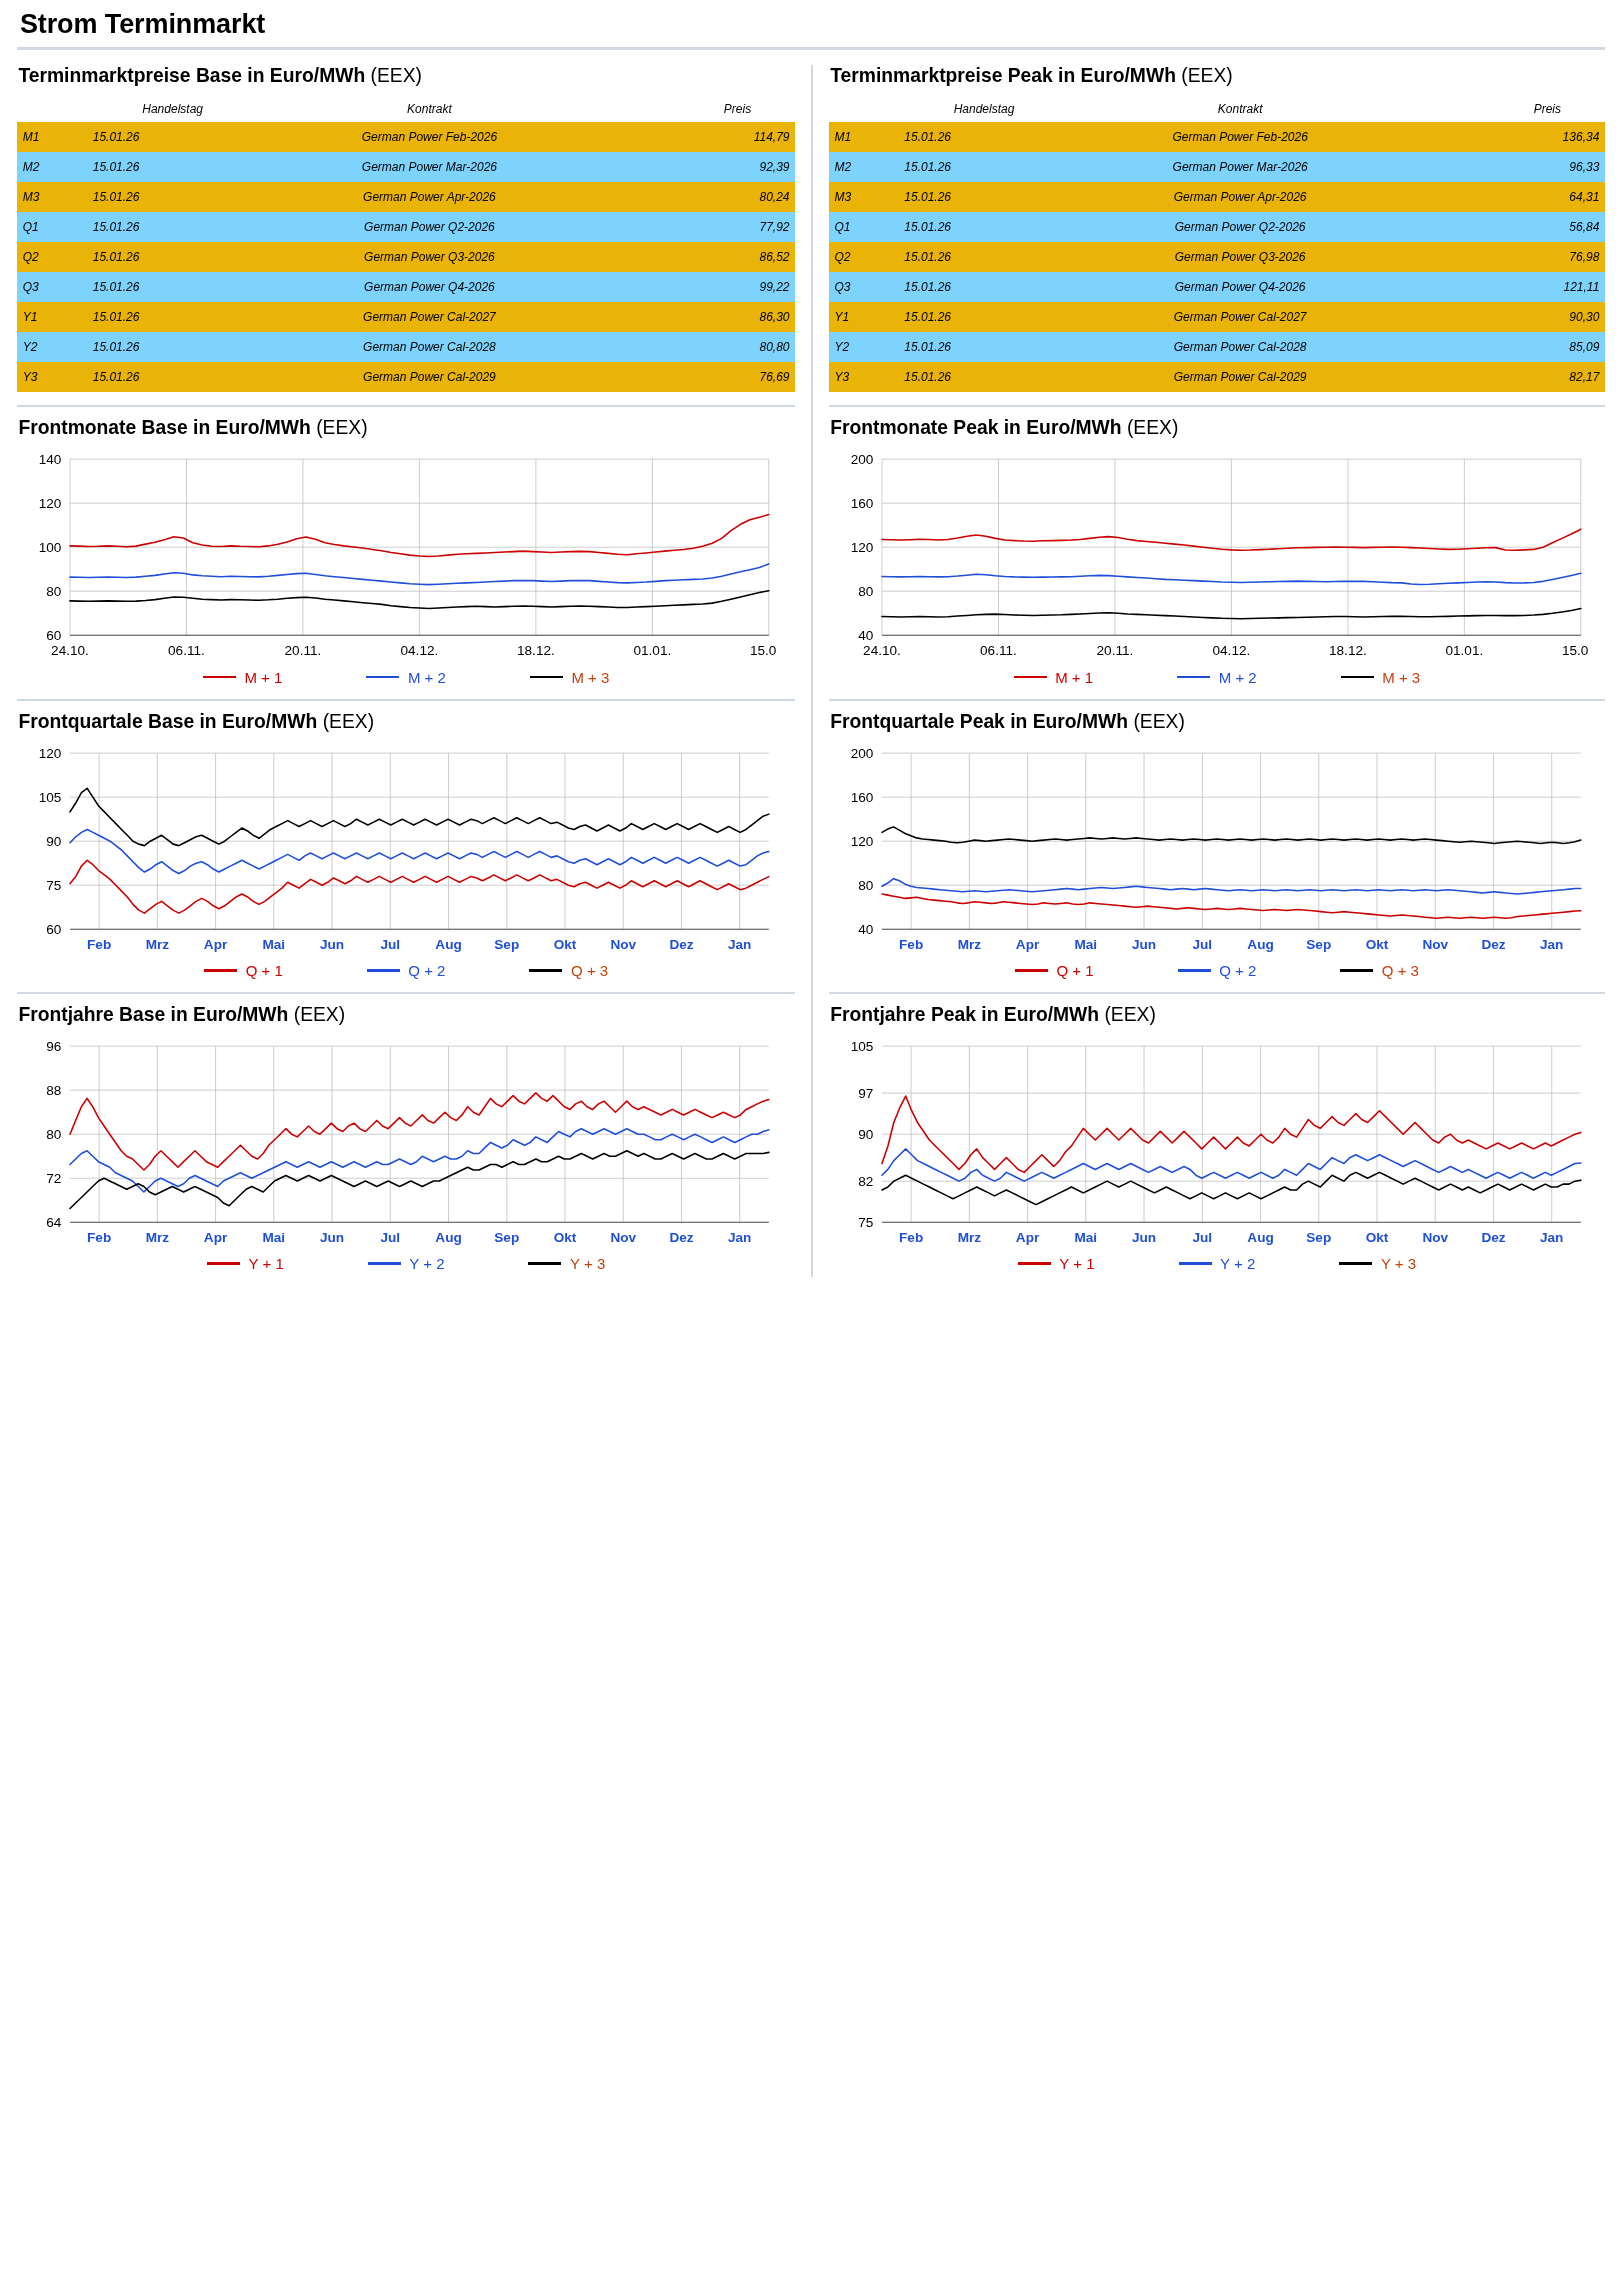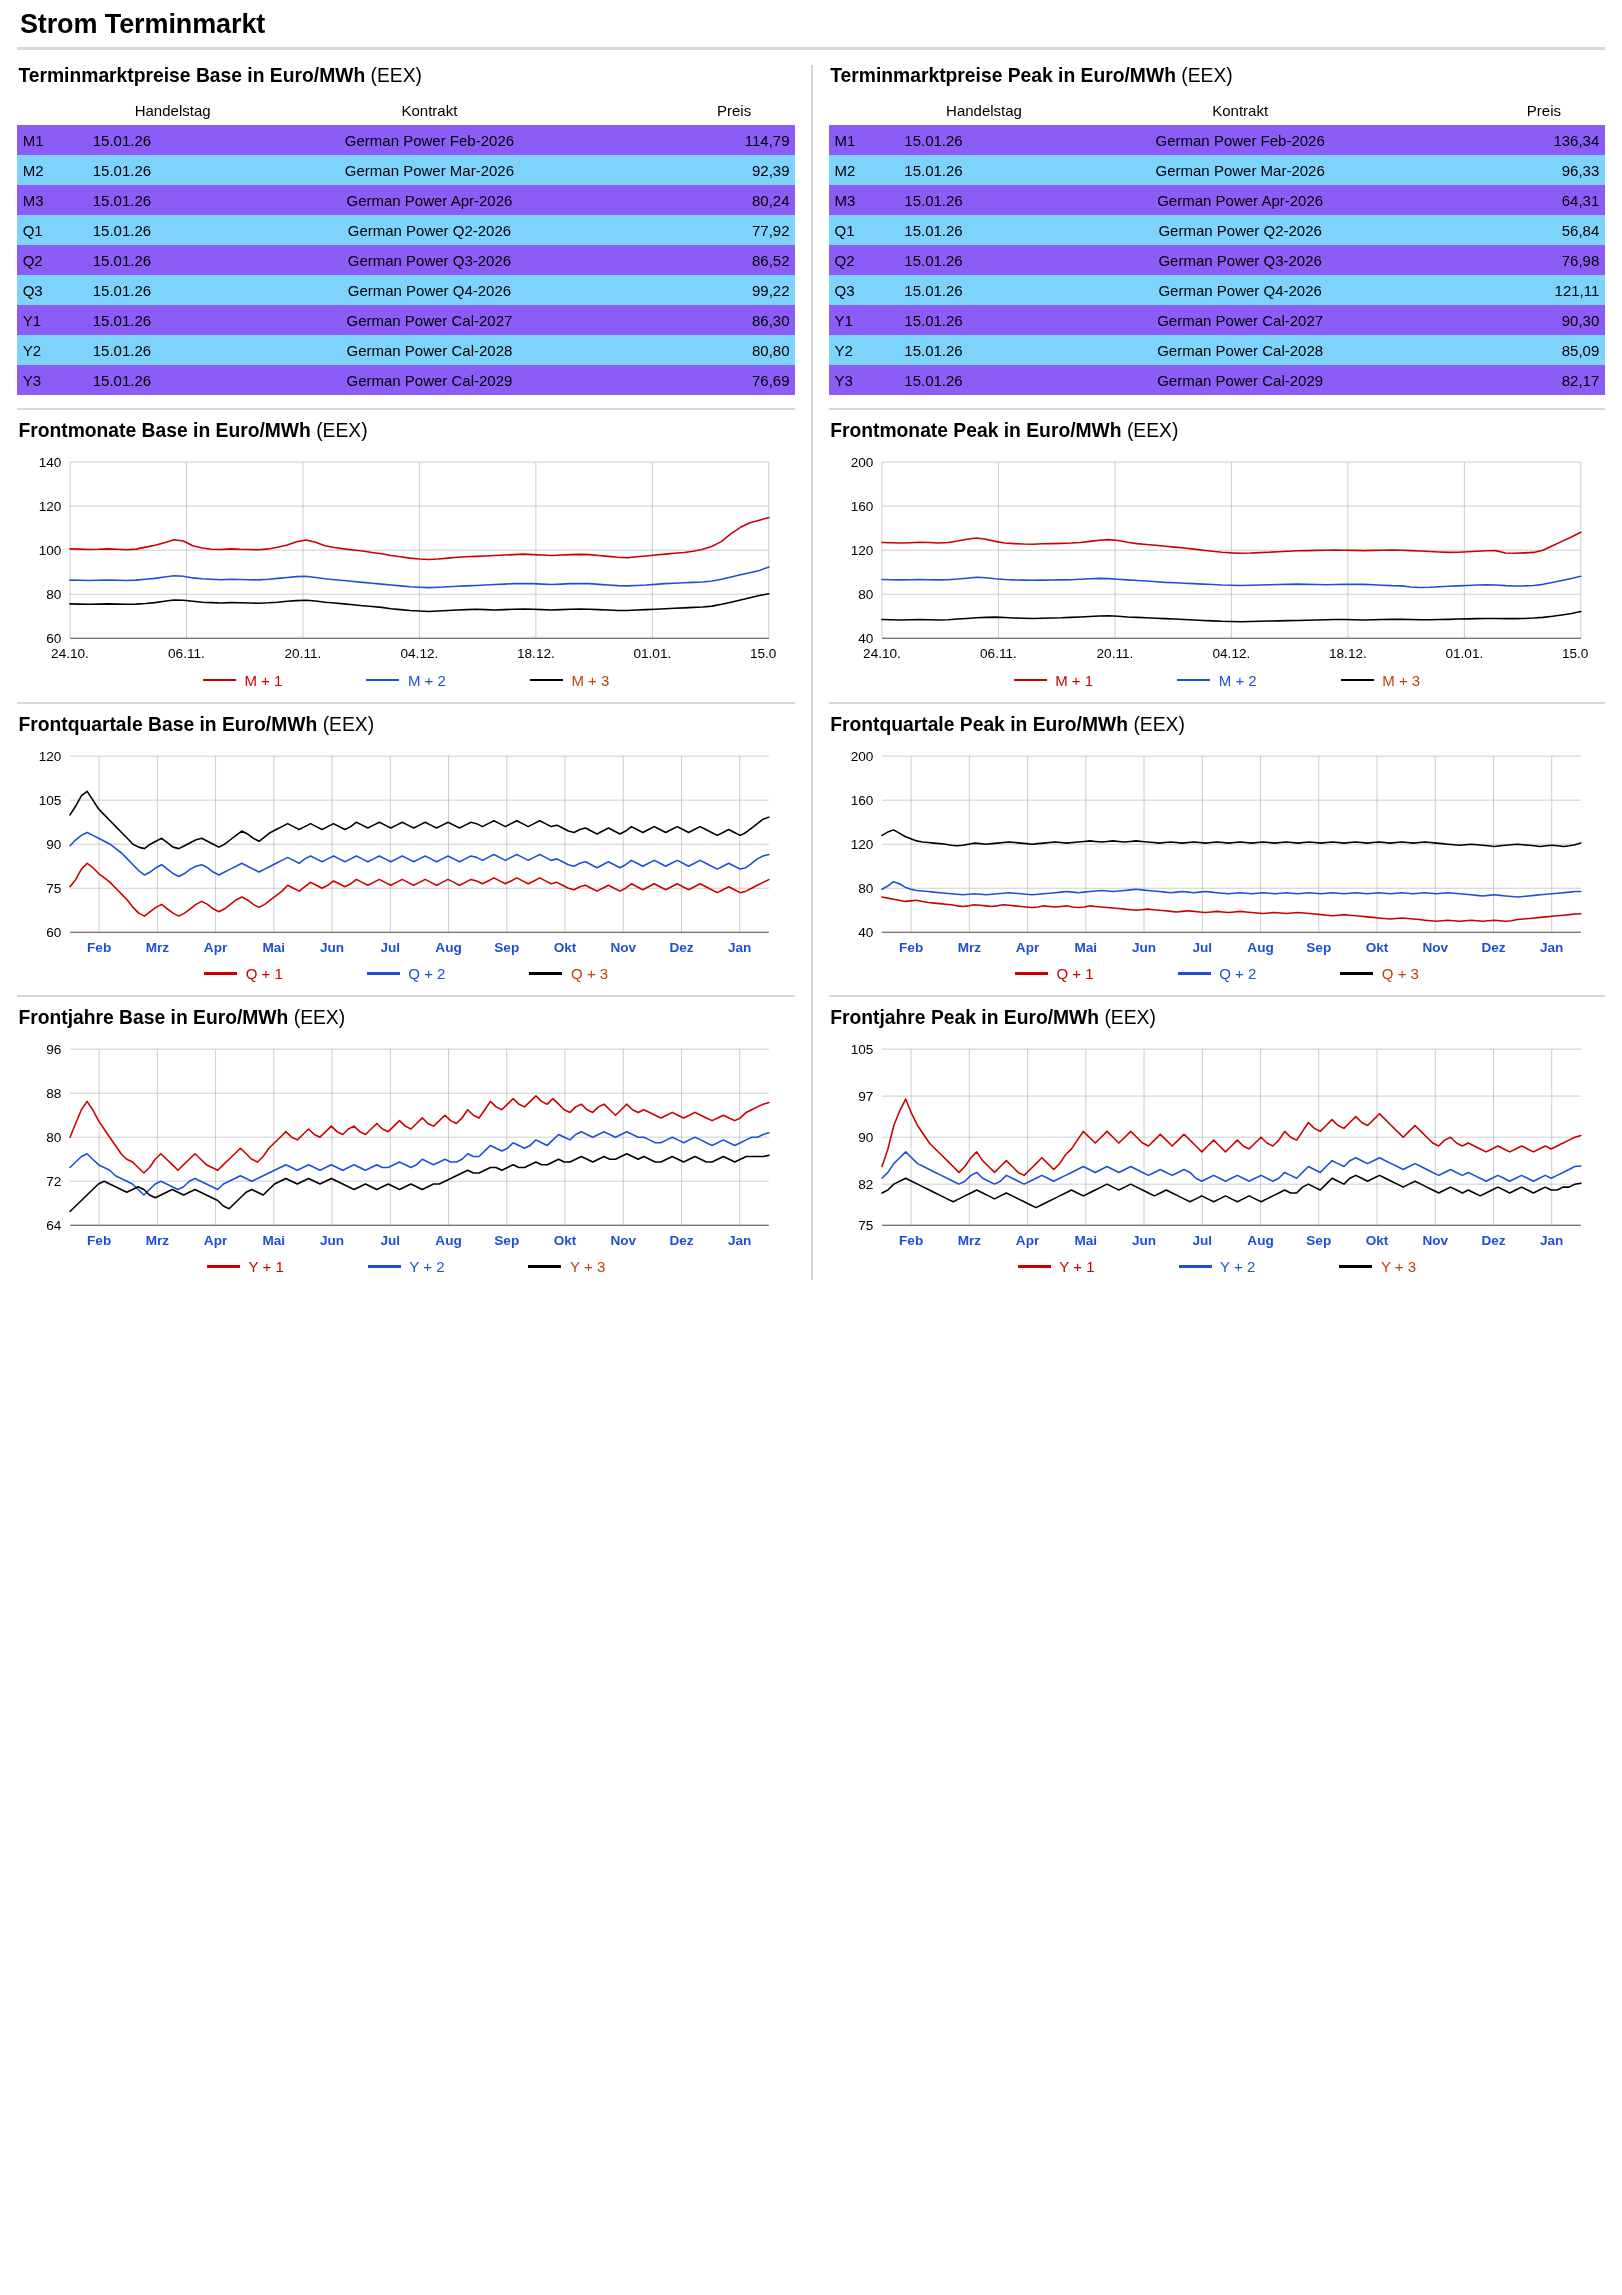--- a/index.html
+++ b/index.html
@@ -32,35 +32,36 @@
     font-size: 19.3px;
     font-weight: bold;
     margin: 0 0 10px 1.4px;
   }
   h2.sec .src { font-weight: normal; }
 
   
   table.quotes {
     width: 100%;
     border-collapse: collapse;
-    font-size: 15px;
+    font-size: 12px;
+    font-style: italic;
   }
   table.quotes th {
     font-weight: normal;
     padding: 4.3px 5.7px 6.4px 5.7px;
     color: #000;
   }
   table.quotes th.c { text-align: center; }
   table.quotes th.r { text-align: right; padding-right: 44px; }
   table.quotes th.l { text-align: left; }
   table.quotes td {
     padding: 5px 5.7px;
     height: 30px;
   }
-  table.quotes tr.odd td { background: #8b5cf6; }
+  table.quotes tr.odd td { background: #eab308; }
   table.quotes tr.even td { background: #7dd3fc; }
   td.lbl { text-align: left; width: 9%; }
   td.date { width: 22%; padding-right: 21.5px; }
   td.ktr { text-align: center; width: 44%; }
   td.price { text-align: right; width: 25%; padding-right: 44px; }
 
   
   .chart-wrap { position: relative; }
   .chart-svg { display: block; }
   .legend {

